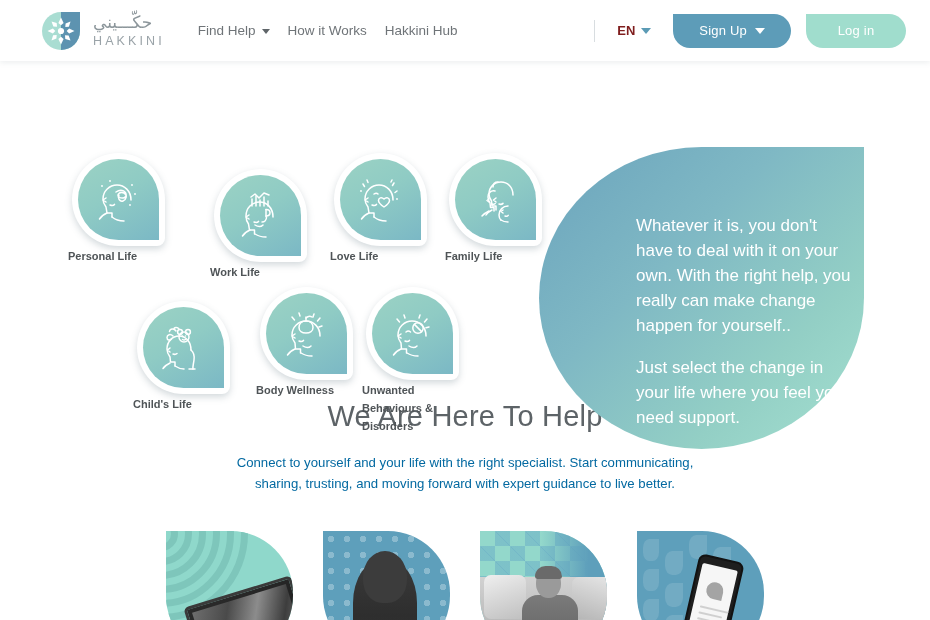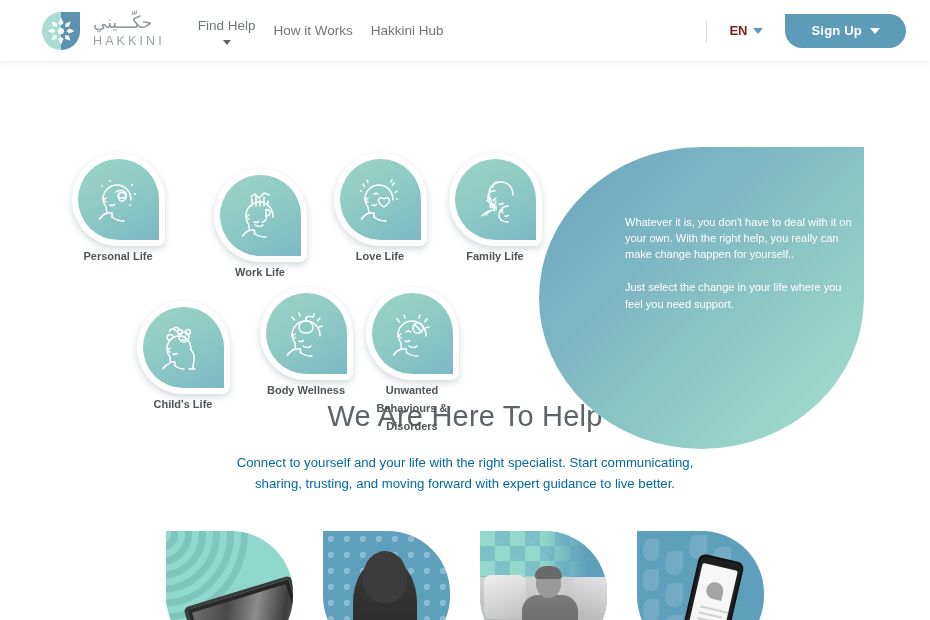--- a/index.html
+++ b/index.html
@@ -61,21 +61,20 @@
     gap: 18px;
   }
   .nav a {
     font-size: 13.5px;
     color: #6f7478;
     text-decoration: none;
     display: inline-flex;
     align-items: center;
     gap: 6px;
     white-space: nowrap;
-    flex-direction: column;
   }
   .caret {
     display: inline-block;
     width: 0; height: 0;
     border-left: 4.5px solid transparent;
     border-right: 4.5px solid transparent;
     border-top: 5.5px solid #5f6569;
     position: relative;
     top: 1px;
   }
@@ -108,21 +107,21 @@
     border-left: 5px solid transparent;
     border-right: 5px solid transparent;
     border-top: 6px solid #5b9bb5;
   }
   .btn {
     border: none;
     height: 34px;
     padding: 0 26px;
     color: #fff;
     font-size: 13px;
-    font-weight: bold;
+    font-weight: normal;
     cursor: pointer;
     display: inline-flex;
     align-items: center;
     justify-content: center;
     gap: 8px;
     border-radius: 0 17px 17px 17px;
     font-family: "Liberation Sans", sans-serif;
     letter-spacing: 0.2px;
   }
   .btn-signup { background: #5d9cb8; min-width: 96px; }
@@ -159,33 +158,33 @@
   }
   .blob h1 {
     margin: 0;
     font-size: 28px;
     font-weight: normal;
     color: #ffffff;
     line-height: 1.2;
     letter-spacing: 0.2px;
   }
   .blob p {
-    margin: 19px 0 0 1px;
-    font-size: 11px;
+    margin: 19px 0 0 12px;
+    font-size: 17px;
     color: #ffffff;
     line-height: 1.47;
   }
   .blob p.second { margin-top: 17px; }
 
   
   .icon-grid { position: absolute; left: 0; top: 0; }
   .icard {
     position: absolute;
     width: 100px;
-    text-align: center;
+    text-align: left;
     text-decoration: none;
   }
   .icard-shape {
     width: 93px;
     height: 93px;
     margin: 0 auto;
     background: #ffffff;
     border-radius: 50% 50% 8px 50%;
     box-shadow: 0 3px 7px rgba(110,130,140,0.30);
     display: flex;
@@ -419,20 +418,23 @@
 
   <div class="header-right">
     <div class="divider"></div>
     <a class="lang" href="#">
       <span>EN</span>
       <span class="caret-teal"></span>
     </a>
     <button class="btn btn-signup">
       <span>Sign Up</span>
       <span class="caret-white"></span>
+    </button>
+    <button class="btn btn-login">
+      <span>Log in</span>
     </button>
   </div>
 </div>
 
 <div class="hero">
 
   <div class="blob">
     <div class="blob-inner">
       <p>Whatever it is, you don't have to deal with it on your own. With the right help, you really can make change happen for yourself..</p>
       <p class="second">Just select the change in your life where you feel you need support.</p>

